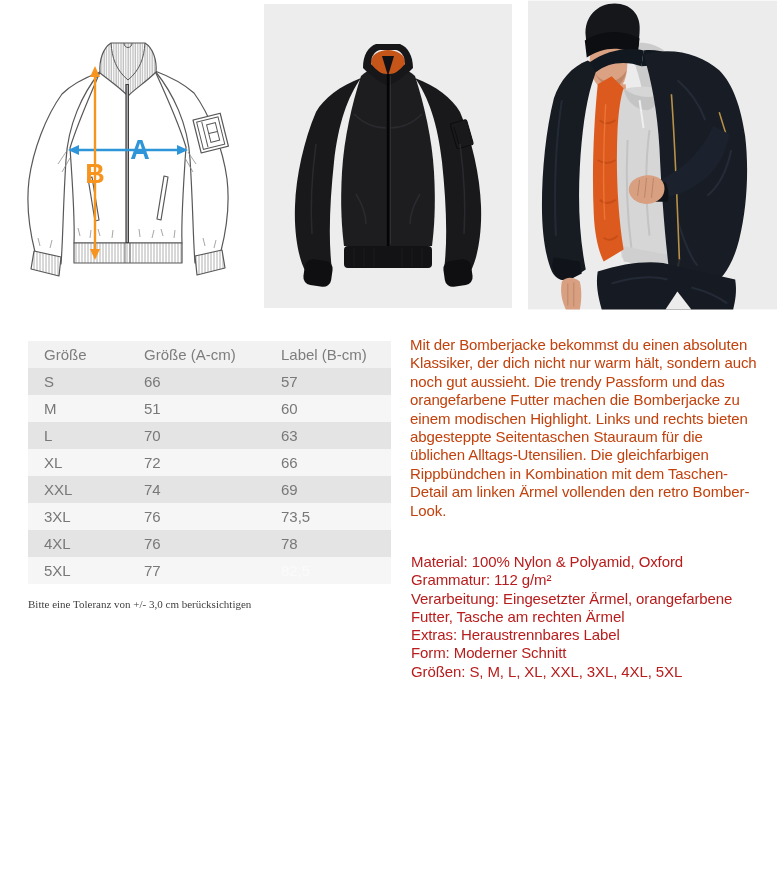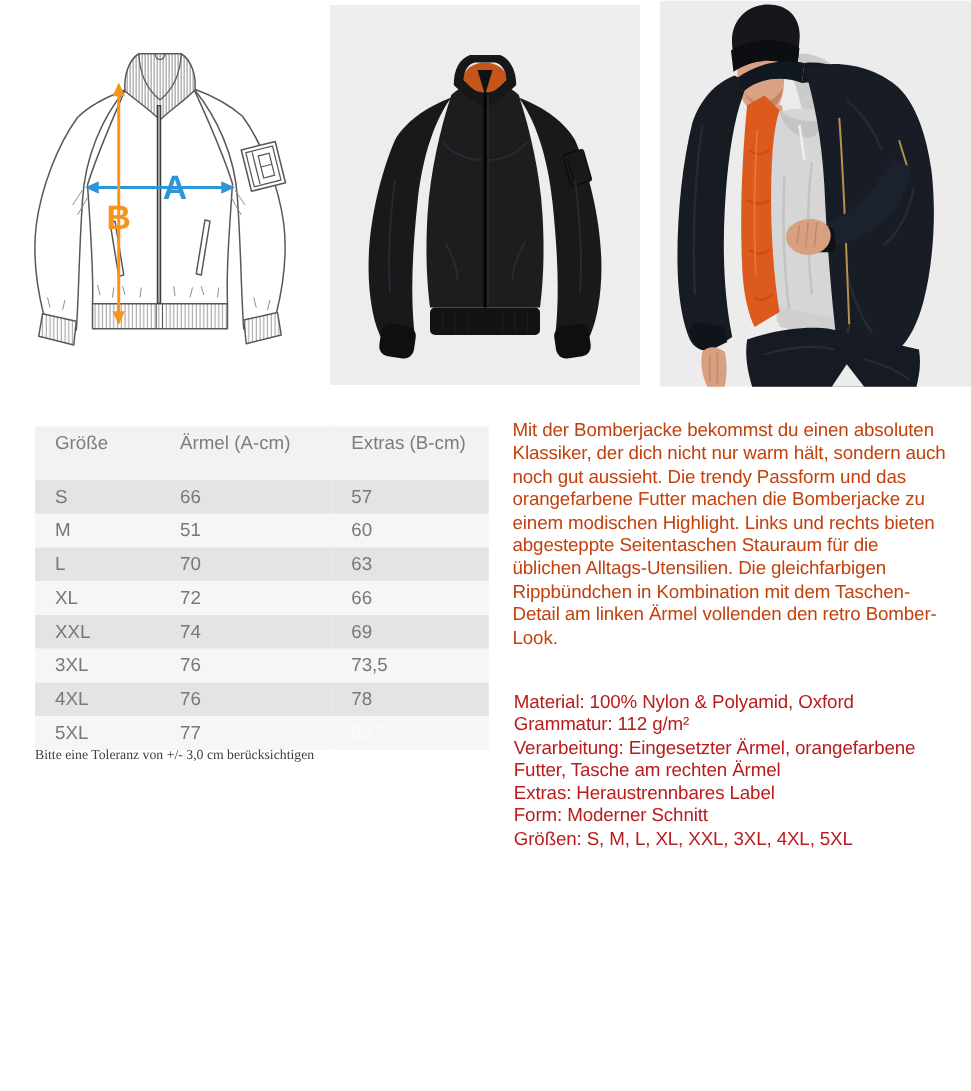--- a/index.html
+++ b/index.html
@@ -17,21 +17,21 @@
   .label-a{fill:#2e96d8;}
   .label-b{fill:#f7941e;}
   .lineart{fill:#ffffff;stroke:#58585a;stroke-width:1.2;stroke-linejoin:round;}
   .lineart-thin{fill:none;stroke:#58585a;stroke-width:1;}
   .stitch{stroke:#8f8f8f;stroke-width:0.8;}
 
   
   .size-table{position:absolute;left:28px;top:341px;width:363px;border-collapse:collapse;
               font-size:15px;color:#787878;table-layout:fixed;}
   .size-table th{font-weight:normal;text-align:left;background:#f2f2f2;color:#7d7d7d;
-                 height:27px;padding:0 0 16px 16px;}
+                 height:27px;padding:0 0 0 16px;}
   .size-table td{height:27px;padding:0 0 0 16px;}
   .size-table tbody tr:nth-child(odd){background:#e4e4e4;}
   .size-table tbody tr:nth-child(even){background:#f6f6f6;}
   .size-table td.faint{color:#fbfbfb;}
 
   .tolerance{position:absolute;left:28px;top:598px;width:380px;margin:0;
              font-size:11px;color:#3f3f3f;font-family:Liberation Serif, serif;}
 
   .desc{position:absolute;left:410px;top:336px;width:348px;margin:0;
         font-size:15px;line-height:18.4px;color:#c2410c;letter-spacing:-0.1px;}
@@ -249,22 +249,22 @@
 
   <table class="size-table">
     <colgroup>
         <col style="width:100px">
         <col style="width:137px">
         <col style="width:126px">
       </colgroup>
     <thead>
       <tr>
         <th>Größe</th>
-        <th>Ärmel (A-cm)</th>
-        <th>Extras (B-cm)</th>
+        <th>Größe (A-cm)</th>
+        <th>Label (B-cm)</th>
       </tr>
     </thead>
     <tbody>
       <tr>
         <td>S</td>
         <td>66</td>
         <td>57</td>
       </tr>
       <tr>
         <td>M</td>

